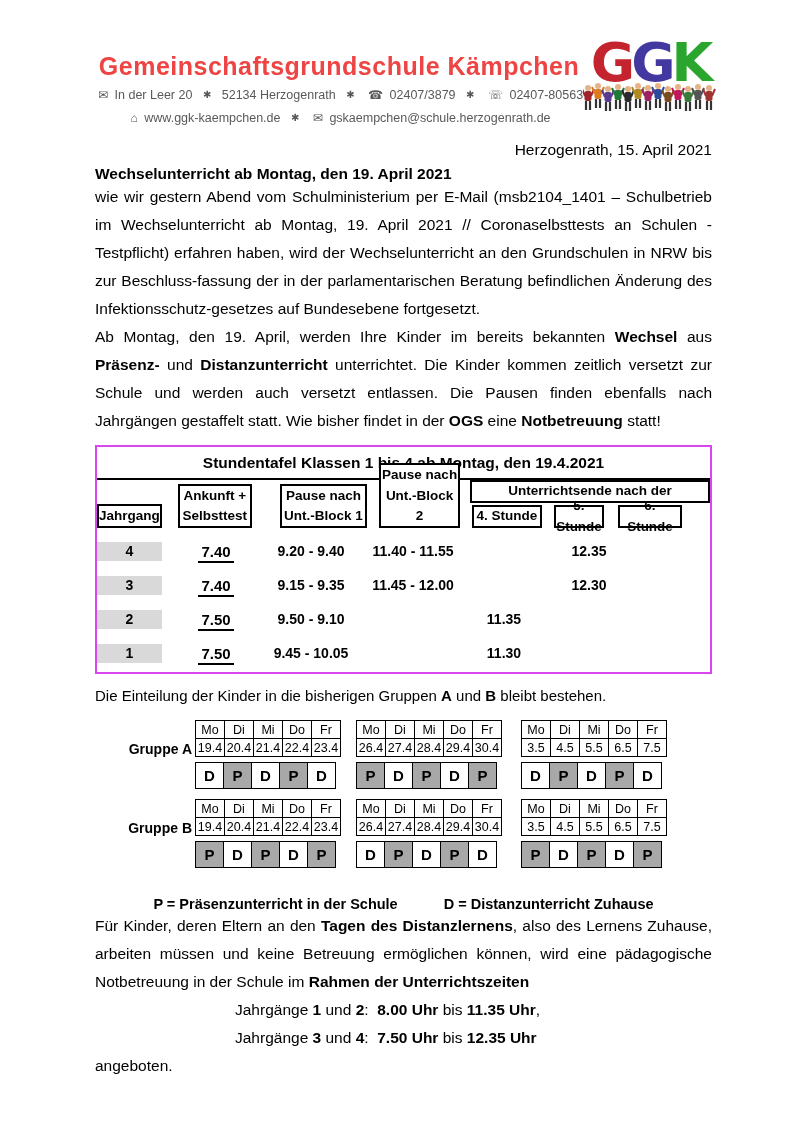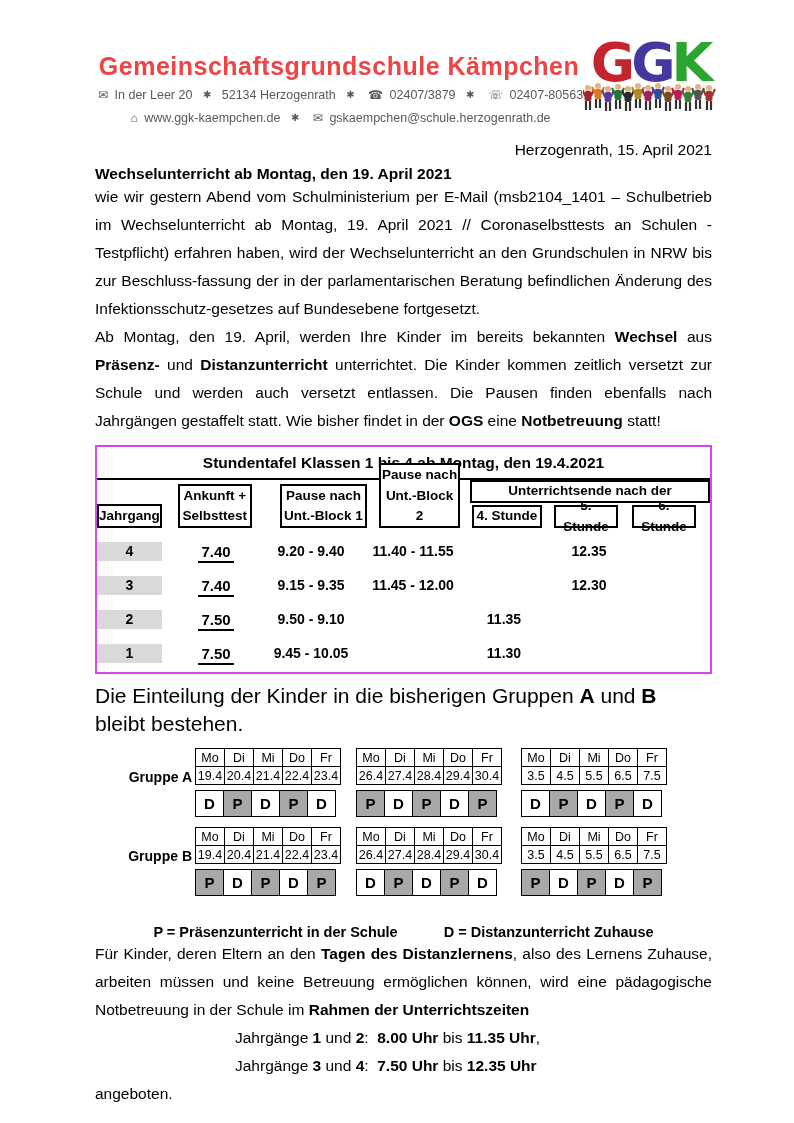--- a/index.html
+++ b/index.html
@@ -32,35 +32,35 @@
   .hb { border:2px solid #000; display:flex; align-items:center; justify-content:center; text-align:center;
         font-weight:bold; font-size:13.5px; line-height:1.5; background:#fff; }
   .hb.c1 { width:65px; }
   .hb.c2 { width:76px; margin-left:16px; }
   .hb.c3 { width:90px; margin-left:28px; }
   .hb.c4 { width:83px; margin-left:12px;margin-top:28px; }
   .uend { width:240px; margin-left:10px; display:flex; flex-direction:column; }
   .hb.uend-top { height:23px; width:240px; }
   .uend-sub { display:flex; margin-top:2px; }
   .hb.s4 { width:70px; height:23px; margin-left:2px; }
-  .hb.s5 { width:64px; height:23px; margin-left:12px; }
+  .hb.s5 { width:50px; height:23px; margin-left:12px; }
   .hb.s6 { width:64px; height:23px; margin-left:14px; }
   .st-body { padding:6px 0 2px; }
   .st-row { display:flex; align-items:center; height:34px; font-weight:bold; font-size:14px; }
   .st-row > div { text-align:center; }
   .d1 { width:65px; background:#d9d9d9; height:19px; line-height:19px; }
   .d2 { width:76px; margin-left:16px; font-size:15px; }
   .d2 .ank { border-bottom:2px solid #000; padding:0 3px 1px; }
   .d3 { width:90px; margin-left:12px; }
   .d4 { width:90px; margin-left:12px; }
   .d5 { width:72px; margin-left:10px; }
   .d6 { width:74px; margin-left:12px; }
   .d7 { width:62px; margin-left:14px; }
 
-  .einteilung { font-size:21px; line-height:28px; margin-top:8px; }
+  .einteilung { font-size:15px; line-height:28px; margin-top:8px; }
 
   
   .grp-row { display:flex; align-items:flex-start; margin-top:10px; }
   .grp-label { width:97px; text-align:right; font-weight:bold; font-size:14px; padding-top:21px; }
   .wk { margin-left:15px; }
   .wk.w1 { margin-left:3px; }
   .wk.w3 { margin-left:19px; }
   table.wk-t { border-collapse:collapse; }
   table.wk-t td { border:1px solid #000; width:29px; height:18px; text-align:center; font-size:12.5px; padding:0; }
   .dp-row { display:flex; margin-top:5px; }

